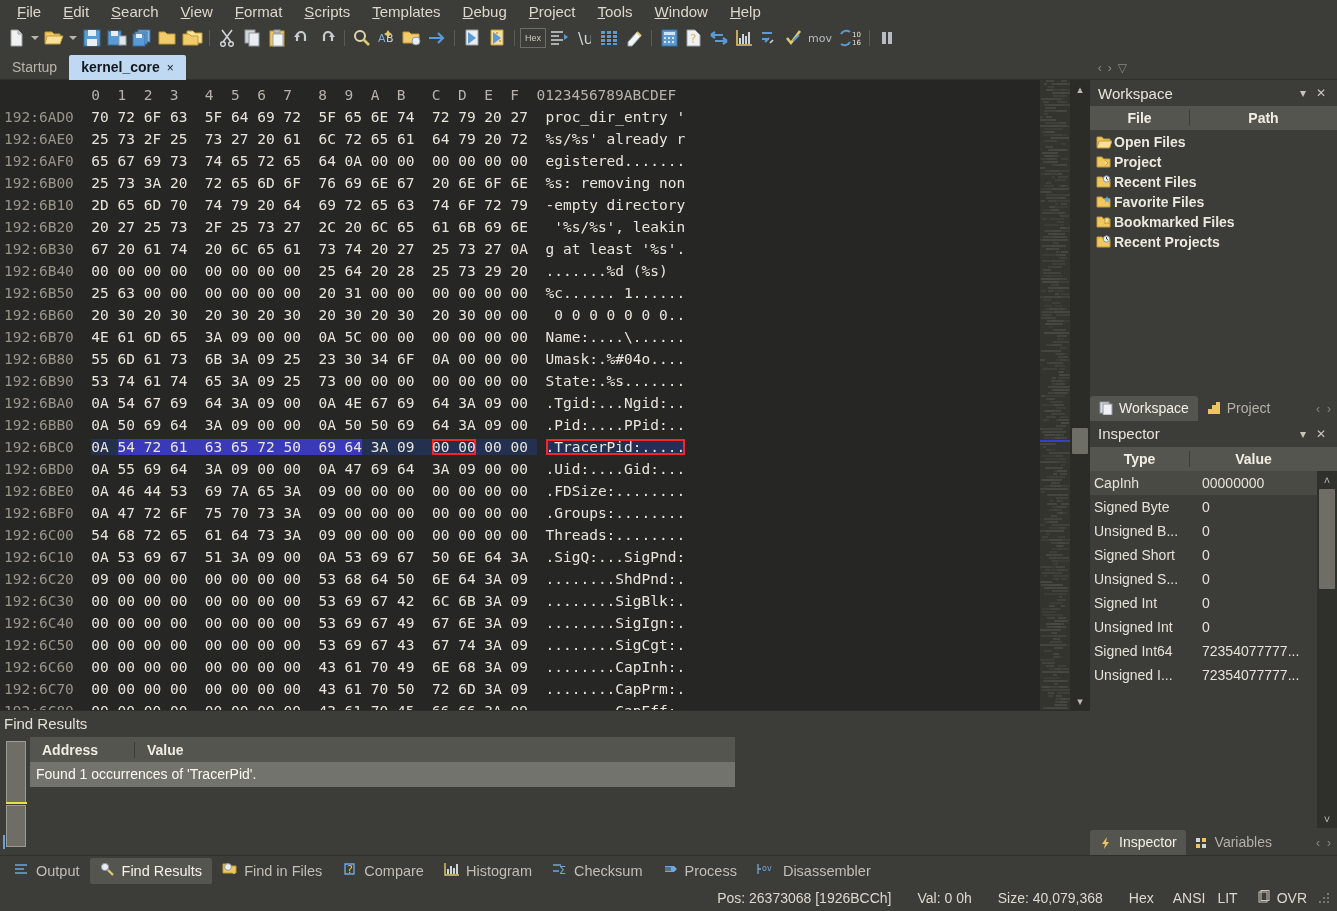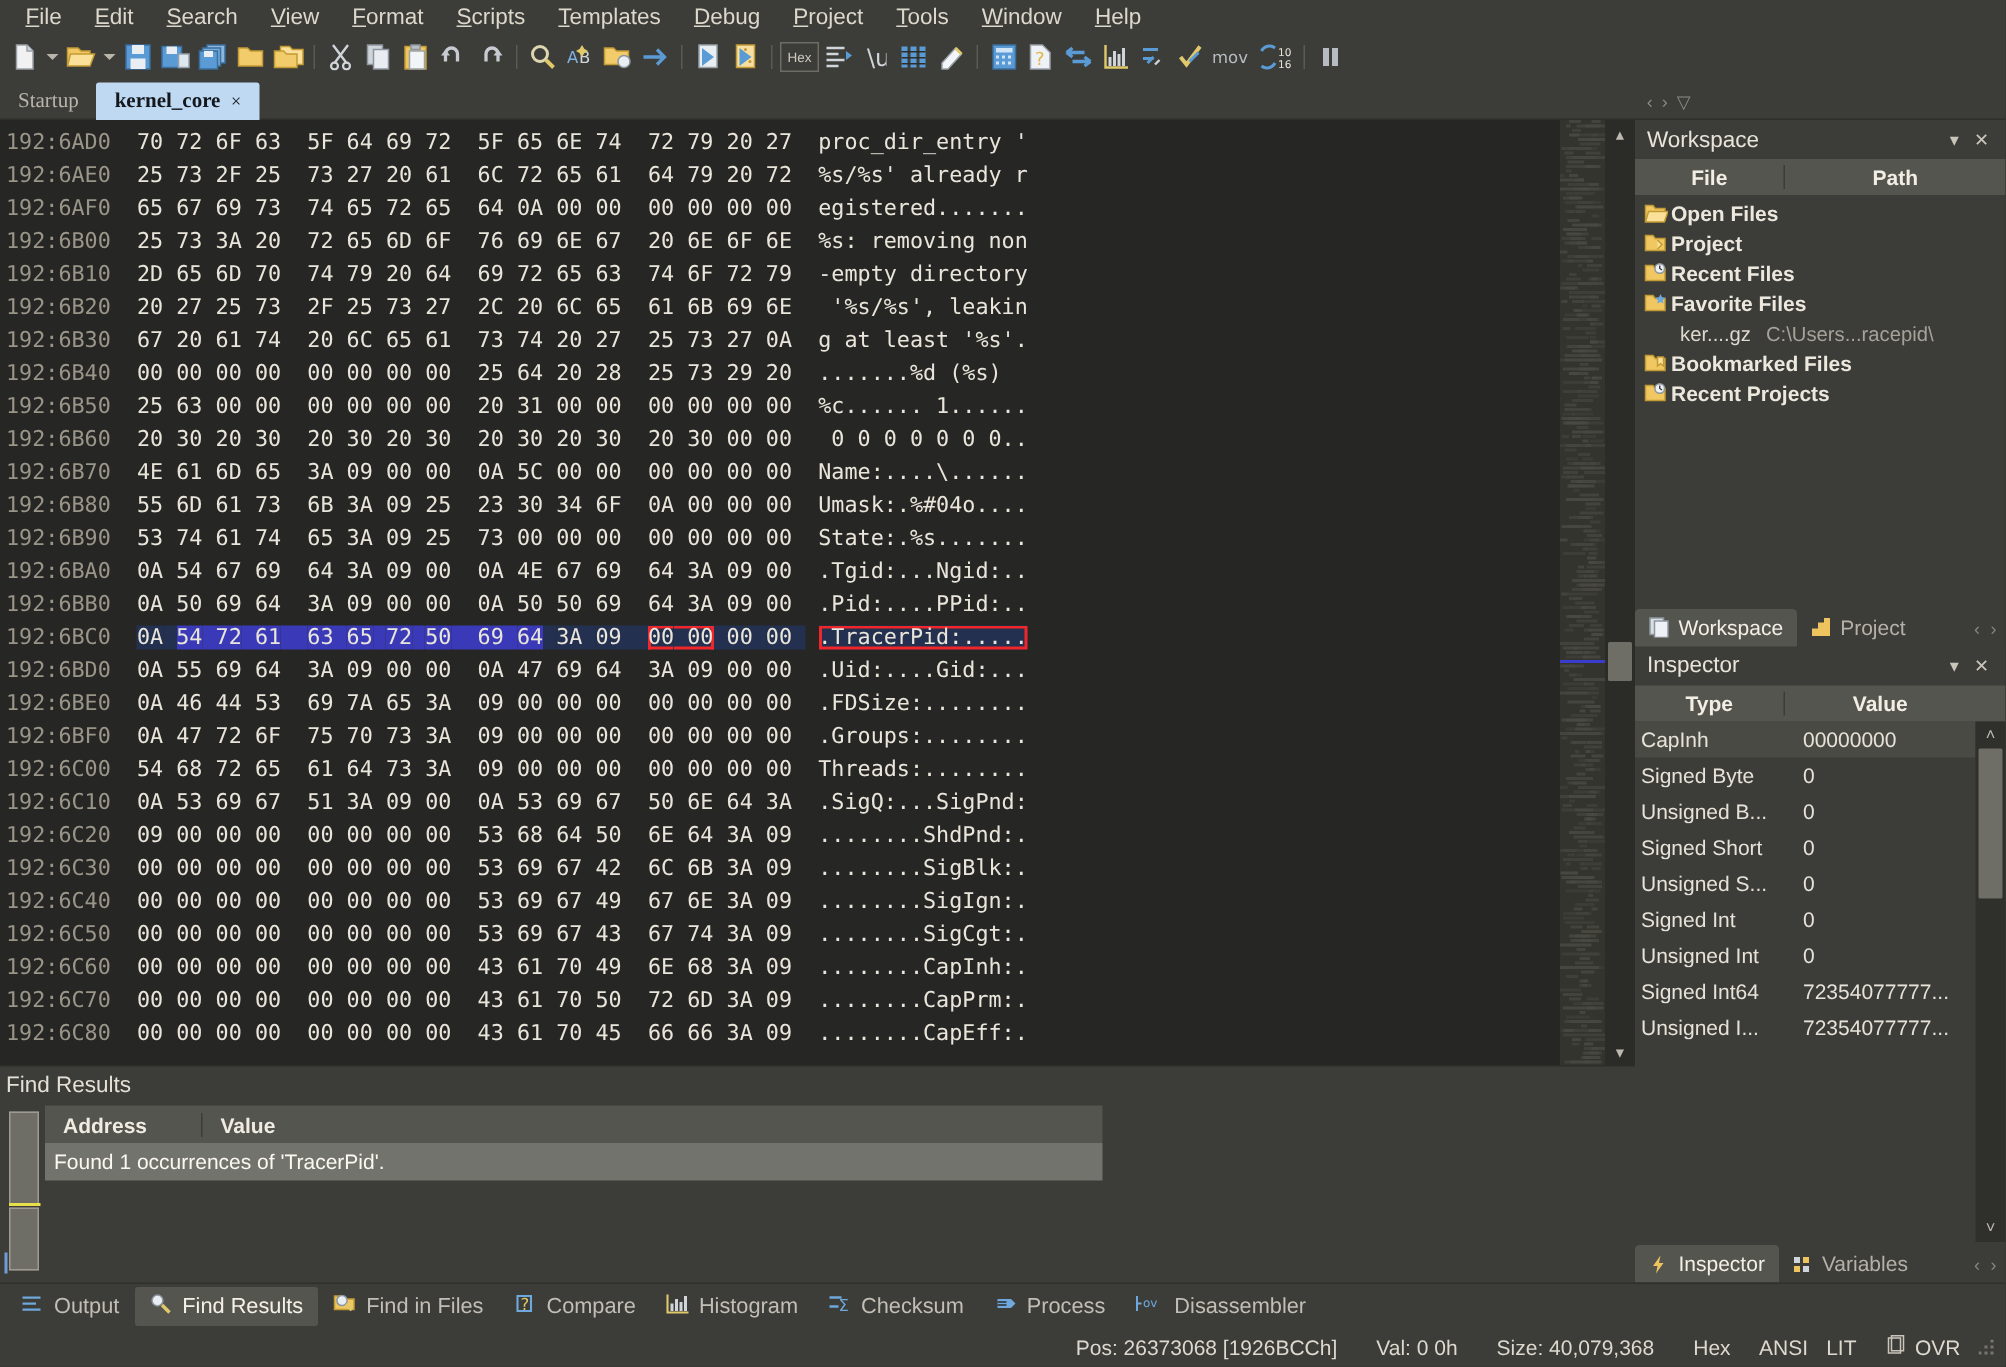--- a/index.html
+++ b/index.html
@@ -40,21 +40,21 @@
   .hexbtn{ width:26px;height:20px;border:1px solid #6d6d66; display:flex;align-items:center;
            justify-content:center; font-size:9px; color:#cfcbc2; }
 
   
   .tabbar{
     height:27px; background:#3c3c38; display:flex; align-items:flex-end;
     flex:0 0 27px; position:relative; border-bottom:1px solid #2f2f2c;
   }
   .ftab{
     height:25px; line-height:25px; padding:0 12px; font-size:14px; color:#b9b5ab;
-    position:relative; top:1px;font-family:Liberation Serif, serif;
+    position:relative; top:1px;
   }
   .ftab.active{
     background:#bfd9f2; color:#14181d; font-weight:bold; border-radius:2px 2px 0 0;
   }
   .ftab .x{ font-weight:normal; margin-left:7px; font-size:12px; }
   .tabnav{ position:absolute; right:210px; bottom:4px; display:flex; gap:6px; color:#8d8a83;
            font-size:12px;}
 
   
   .body{ flex:1 1 auto; display:flex; min-height:0; }
@@ -416,20 +416,21 @@
     </div>
   </div>
 
   <div class="body">
 
     <div class="leftcol">
 
       <div class="hexwrap">
         <div class="hexmain">
           <div class="hexpad" id="hexpad">
+              <div class="hexrow hdr">          0  1  2  3   4  5  6  7   8  9  A  B   C  D  E  F  0123456789ABCDEF</div>
               <div class="hexrow"><span class="addr">192:6AD0  </span><span class="hx">70</span><span> </span><span class="hx">72</span><span> </span><span class="hx">6F</span><span> </span><span class="hx">63</span><span>  </span><span class="hx">5F</span><span> </span><span class="hx">64</span><span> </span><span class="hx">69</span><span> </span><span class="hx">72</span><span>  </span><span class="hx">5F</span><span> </span><span class="hx">65</span><span> </span><span class="hx">6E</span><span> </span><span class="hx">74</span><span>  </span><span class="hx">72</span><span> </span><span class="hx">79</span><span> </span><span class="hx">20</span><span> </span><span class="hx">27</span><span> </span><span> </span><span class="asc">proc_dir_entry '</span></div>
               <div class="hexrow"><span class="addr">192:6AE0  </span><span class="hx">25</span><span> </span><span class="hx">73</span><span> </span><span class="hx">2F</span><span> </span><span class="hx">25</span><span>  </span><span class="hx">73</span><span> </span><span class="hx">27</span><span> </span><span class="hx">20</span><span> </span><span class="hx">61</span><span>  </span><span class="hx">6C</span><span> </span><span class="hx">72</span><span> </span><span class="hx">65</span><span> </span><span class="hx">61</span><span>  </span><span class="hx">64</span><span> </span><span class="hx">79</span><span> </span><span class="hx">20</span><span> </span><span class="hx">72</span><span> </span><span> </span><span class="asc">%s/%s' already r</span></div>
               <div class="hexrow"><span class="addr">192:6AF0  </span><span class="hx">65</span><span> </span><span class="hx">67</span><span> </span><span class="hx">69</span><span> </span><span class="hx">73</span><span>  </span><span class="hx">74</span><span> </span><span class="hx">65</span><span> </span><span class="hx">72</span><span> </span><span class="hx">65</span><span>  </span><span class="hx">64</span><span> </span><span class="hx">0A</span><span> </span><span class="hx">00</span><span> </span><span class="hx">00</span><span>  </span><span class="hx">00</span><span> </span><span class="hx">00</span><span> </span><span class="hx">00</span><span> </span><span class="hx">00</span><span> </span><span> </span><span class="asc">egistered.......</span></div>
               <div class="hexrow"><span class="addr">192:6B00  </span><span class="hx">25</span><span> </span><span class="hx">73</span><span> </span><span class="hx">3A</span><span> </span><span class="hx">20</span><span>  </span><span class="hx">72</span><span> </span><span class="hx">65</span><span> </span><span class="hx">6D</span><span> </span><span class="hx">6F</span><span>  </span><span class="hx">76</span><span> </span><span class="hx">69</span><span> </span><span class="hx">6E</span><span> </span><span class="hx">67</span><span>  </span><span class="hx">20</span><span> </span><span class="hx">6E</span><span> </span><span class="hx">6F</span><span> </span><span class="hx">6E</span><span> </span><span> </span><span class="asc">%s: removing non</span></div>
               <div class="hexrow"><span class="addr">192:6B10  </span><span class="hx">2D</span><span> </span><span class="hx">65</span><span> </span><span class="hx">6D</span><span> </span><span class="hx">70</span><span>  </span><span class="hx">74</span><span> </span><span class="hx">79</span><span> </span><span class="hx">20</span><span> </span><span class="hx">64</span><span>  </span><span class="hx">69</span><span> </span><span class="hx">72</span><span> </span><span class="hx">65</span><span> </span><span class="hx">63</span><span>  </span><span class="hx">74</span><span> </span><span class="hx">6F</span><span> </span><span class="hx">72</span><span> </span><span class="hx">79</span><span> </span><span> </span><span class="asc">-empty directory</span></div>
               <div class="hexrow"><span class="addr">192:6B20  </span><span class="hx">20</span><span> </span><span class="hx">27</span><span> </span><span class="hx">25</span><span> </span><span class="hx">73</span><span>  </span><span class="hx">2F</span><span> </span><span class="hx">25</span><span> </span><span class="hx">73</span><span> </span><span class="hx">27</span><span>  </span><span class="hx">2C</span><span> </span><span class="hx">20</span><span> </span><span class="hx">6C</span><span> </span><span class="hx">65</span><span>  </span><span class="hx">61</span><span> </span><span class="hx">6B</span><span> </span><span class="hx">69</span><span> </span><span class="hx">6E</span><span> </span><span> </span><span class="asc"> '%s/%s', leakin</span></div>
               <div class="hexrow"><span class="addr">192:6B30  </span><span class="hx">67</span><span> </span><span class="hx">20</span><span> </span><span class="hx">61</span><span> </span><span class="hx">74</span><span>  </span><span class="hx">20</span><span> </span><span class="hx">6C</span><span> </span><span class="hx">65</span><span> </span><span class="hx">61</span><span>  </span><span class="hx">73</span><span> </span><span class="hx">74</span><span> </span><span class="hx">20</span><span> </span><span class="hx">27</span><span>  </span><span class="hx">25</span><span> </span><span class="hx">73</span><span> </span><span class="hx">27</span><span> </span><span class="hx">0A</span><span> </span><span> </span><span class="asc">g at least '%s'.</span></div>
               <div class="hexrow"><span class="addr">192:6B40  </span><span class="hx">00</span><span> </span><span class="hx">00</span><span> </span><span class="hx">00</span><span> </span><span class="hx">00</span><span>  </span><span class="hx">00</span><span> </span><span class="hx">00</span><span> </span><span class="hx">00</span><span> </span><span class="hx">00</span><span>  </span><span class="hx">25</span><span> </span><span class="hx">64</span><span> </span><span class="hx">20</span><span> </span><span class="hx">28</span><span>  </span><span class="hx">25</span><span> </span><span class="hx">73</span><span> </span><span class="hx">29</span><span> </span><span class="hx">20</span><span> </span><span> </span><span class="asc">.......%d (%s) </span></div>
               <div class="hexrow"><span class="addr">192:6B50  </span><span class="hx">25</span><span> </span><span class="hx">63</span><span> </span><span class="hx">00</span><span> </span><span class="hx">00</span><span>  </span><span class="hx">00</span><span> </span><span class="hx">00</span><span> </span><span class="hx">00</span><span> </span><span class="hx">00</span><span>  </span><span class="hx">20</span><span> </span><span class="hx">31</span><span> </span><span class="hx">00</span><span> </span><span class="hx">00</span><span>  </span><span class="hx">00</span><span> </span><span class="hx">00</span><span> </span><span class="hx">00</span><span> </span><span class="hx">00</span><span> </span><span> </span><span class="asc">%c...... 1......</span></div>
               <div class="hexrow"><span class="addr">192:6B60  </span><span class="hx">20</span><span> </span><span class="hx">30</span><span> </span><span class="hx">20</span><span> </span><span class="hx">30</span><span>  </span><span class="hx">20</span><span> </span><span class="hx">30</span><span> </span><span class="hx">20</span><span> </span><span class="hx">30</span><span>  </span><span class="hx">20</span><span> </span><span class="hx">30</span><span> </span><span class="hx">20</span><span> </span><span class="hx">30</span><span>  </span><span class="hx">20</span><span> </span><span class="hx">30</span><span> </span><span class="hx">00</span><span> </span><span class="hx">00</span><span> </span><span> </span><span class="asc"> 0 0 0 0 0 0 0..</span></div>
@@ -950,24 +951,20 @@
           </div>
           <div class="ws-node">
             <span class="ico">
               <svg width="16" height="14" viewBox="0 0 16 14">
                 <path d="M1 2h5l1.5 2H14v8H1z" fill="#f0c761" stroke="#c39b35"></path>
                 <path d="M11 1l1 2.2 2.3.3-1.7 1.6.4 2.3L11 6.3 8.9 7.4l.4-2.3L7.6 3.5 10 3.2z" fill="#6fa8dc"></path>
               </svg>
             </span>
             <span>Favorite Files</span>
           </div>
-          <div class="ws-child">
-            <span>ker....gz</span>
-            <span class="pth">C:\Users...racepid\</span>
-          </div>
           <div class="ws-node">
             <span class="ico">
               <svg width="16" height="14" viewBox="0 0 16 14">
                 <path d="M1 2h5l1.5 2H14v8H1z" fill="#f0c761" stroke="#c39b35"></path>
                 <path d="M9 3h4v6l-2-1.5L9 9z" fill="#fbe09a" stroke="#c39b35"></path>
               </svg>
             </span>
             <span>Bookmarked Files</span>
           </div>
           <div class="ws-node">

